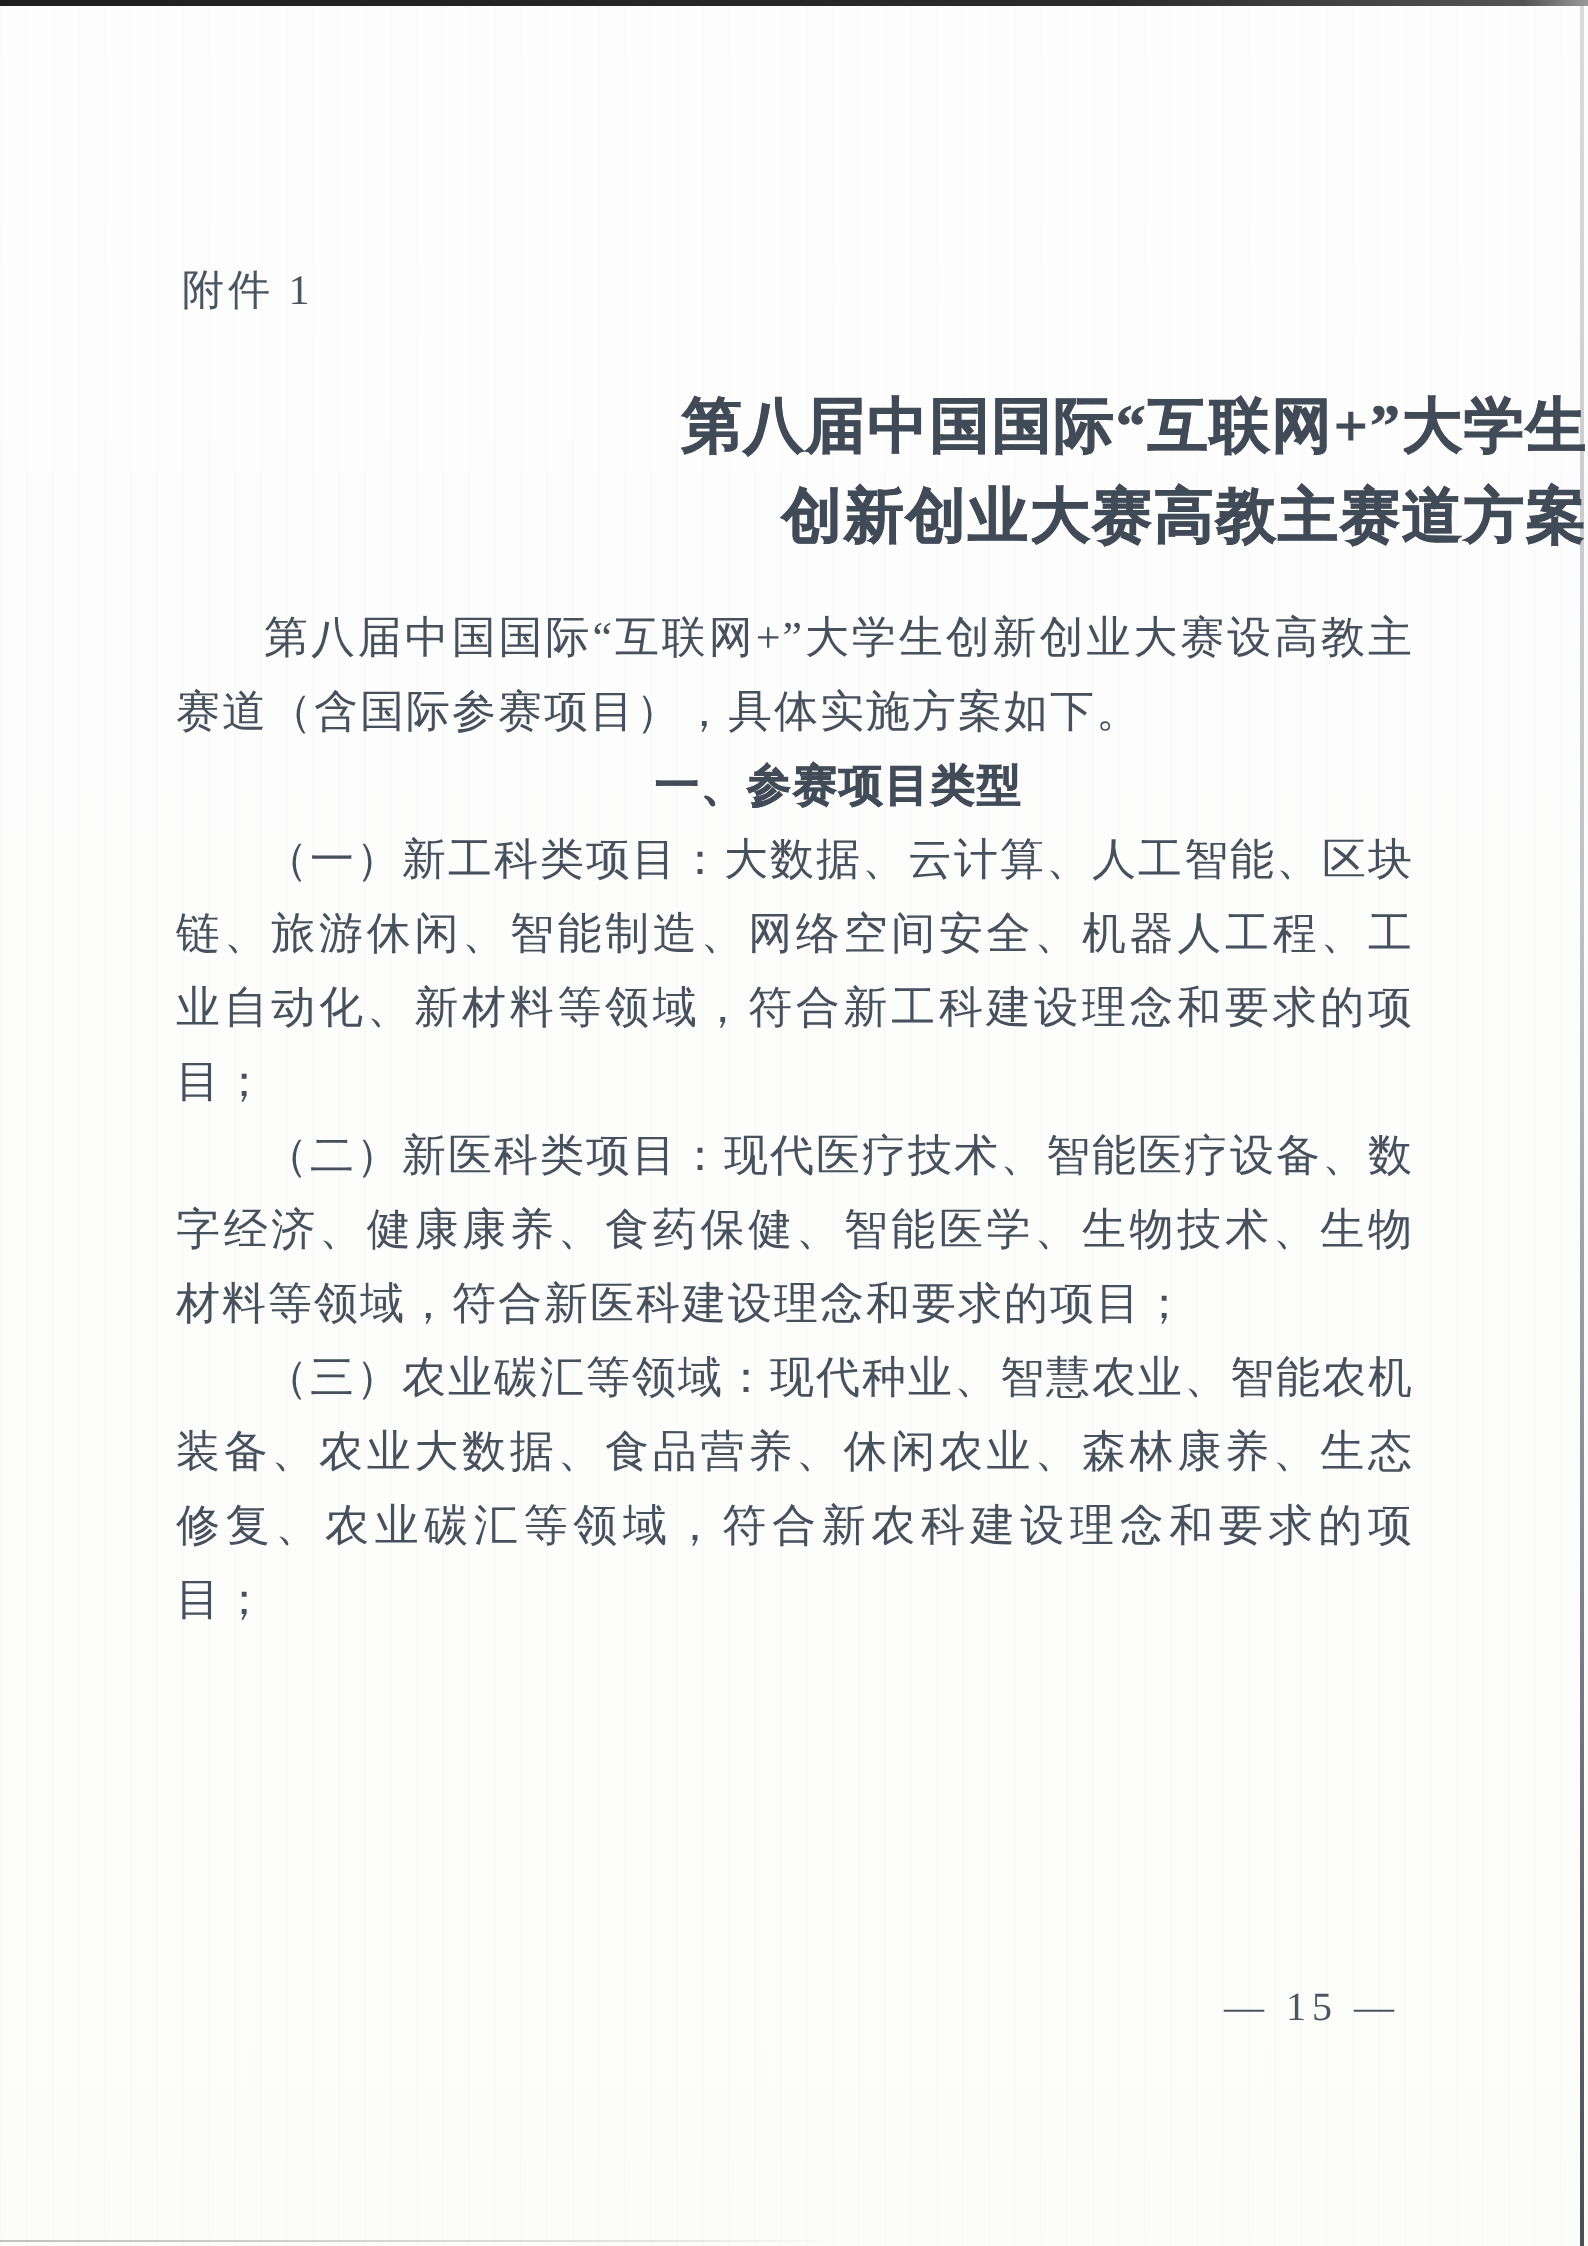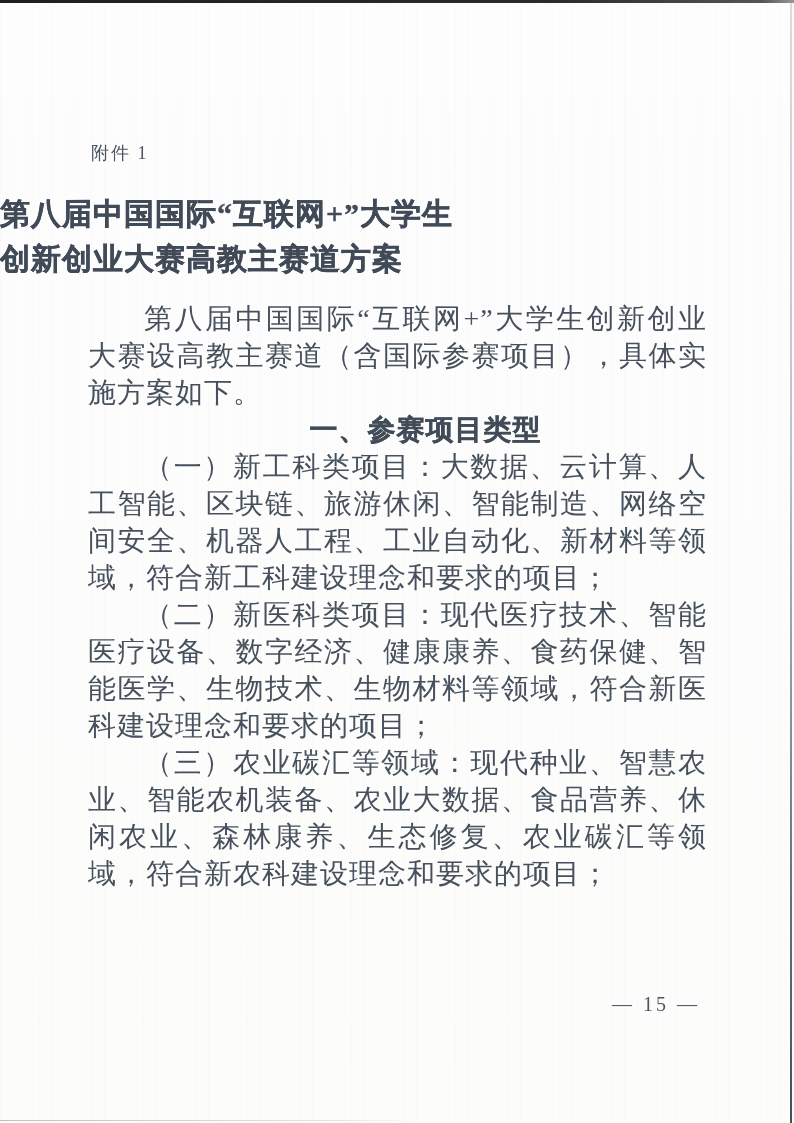--- a/index.html
+++ b/index.html
@@ -38,49 +38,48 @@
   .scan-edge-bottom {
     position: absolute;
     left: 0; bottom: 2px;
     width: 420px; height: 1px;
     background: linear-gradient(90deg, rgba(120,120,120,0.45), rgba(160,160,160,0.25) 80%, rgba(160,160,160,0));
   }
   .attachment {
     position: absolute;
     left: 91px;
     top: 131px;
-    font-size: 18px;
+    font-size: 21px;
     letter-spacing: 2px;
     color: #4b5561;
-    margin-top: 10px;
   }
   .doc-title {
     position: absolute;
     left: 0;
     top: 191px;
     width: 794px;
     margin: 0;
-    text-align: left;
+    text-align: right;
     font-size: 30px;
     font-weight: bold;
     line-height: 45px;
     letter-spacing: 1px;
     color: #414b58;
     -webkit-text-stroke: 0.4px #414b58;
   }
   .content {
     position: absolute;
     left: 88px;
     top: 300px;
     width: 619px;
     color: #47515e;
   }
   .para {
     margin: 0;
-    font-size: 28px;
+    font-size: 22px;
     line-height: 37px;
     letter-spacing: 1px;
     text-indent: 2em;
     text-align: justify;
     text-justify: inter-character;
   }
   .para.heading {
     font-weight: bold;
     color: #424c59;
     text-align: center;

